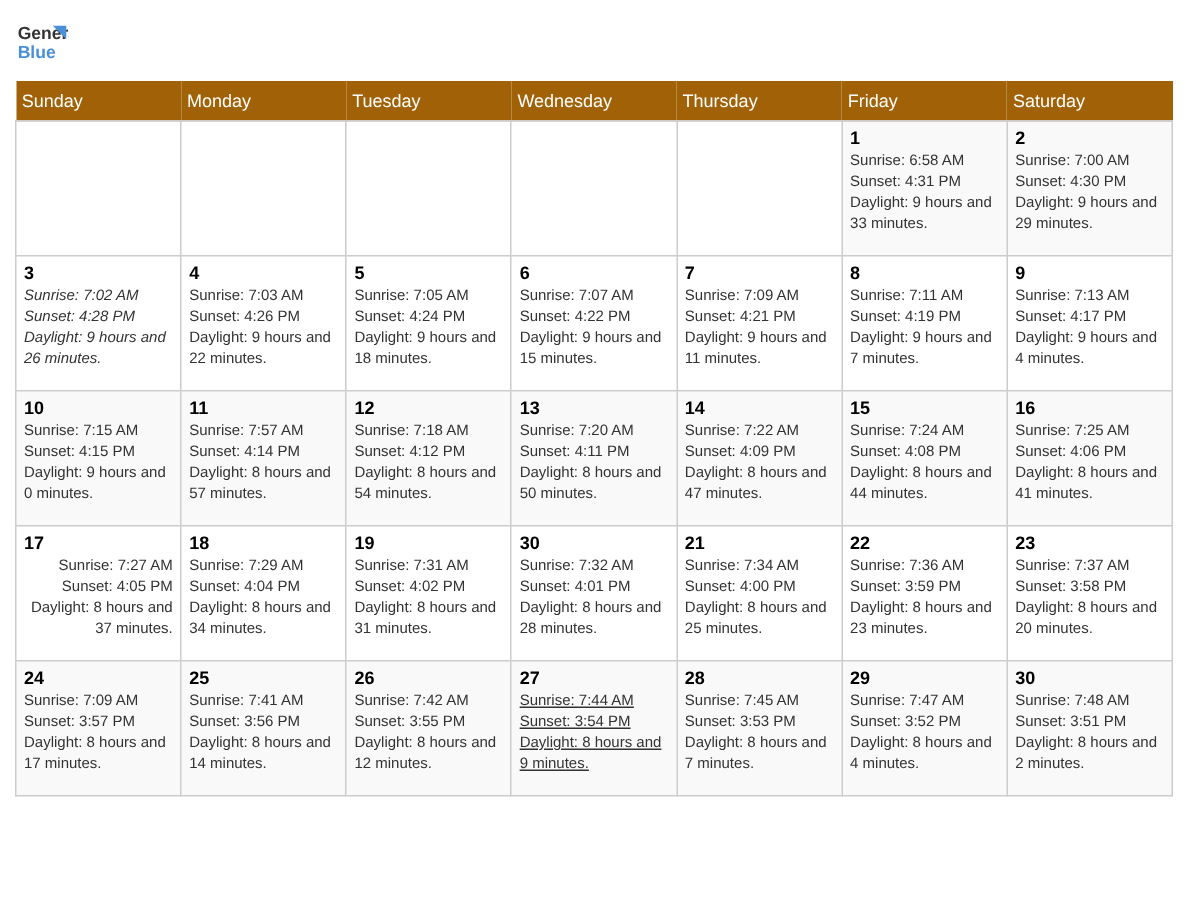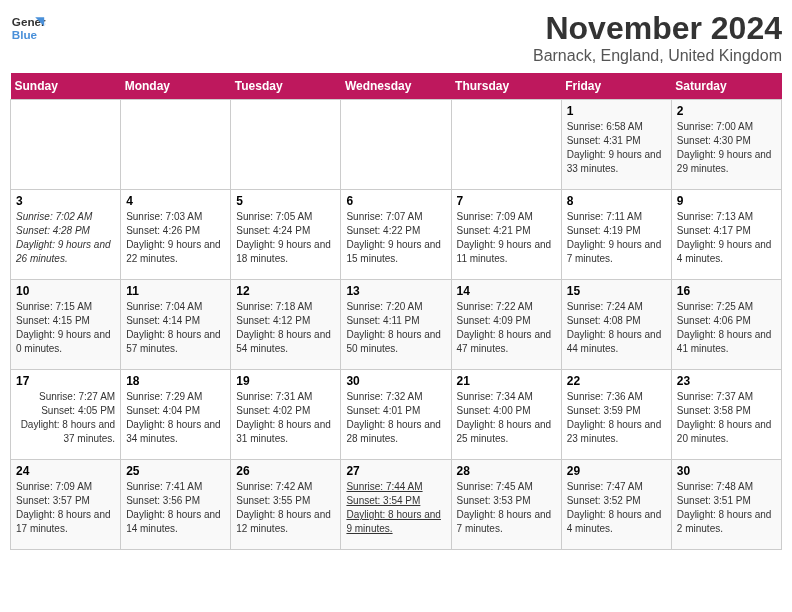--- a/index.html
+++ b/index.html
@@ -36,26 +36,26 @@
     .subtitle {
       font-size: 16px;
       color: #555;
     }
     table {
       width: 100%;
       border-collapse: collapse;
       font-size: 11px;
     }
     thead tr th {
-      background: #be185d;
+      background: #a16207;
       color: #fff;
       padding: 6px 4px;
       text-align: left;
       font-size: 12px;
-      font-weight: bold;
+      font-weight: normal;
     }
     tbody tr td {
       border: 1px solid #ccc;
       vertical-align: top;
       padding: 4px 5px;
       width: calc(100% / 7);
       min-height: 80px;
       height: 90px;
     }
     tbody tr:nth-child(odd) td {
@@ -81,24 +81,20 @@
 </head>
 <body>
 
 <div class="header-area">
   <div class="logo">
     <svg class="logo-icon" viewBox="0 0 40 40">
       <text x="2" y="18" font-size="13" font-weight="bold" fill="#333">General</text>
       <text x="2" y="32" font-size="13" font-weight="bold" fill="#4a90d9">Blue</text>
       <polygon points="28,8 38,8 38,18" fill="#4a90d9"></polygon>
     </svg>
-  </div>
-  <div class="title-area">
-    <div class="main-title">November 2024</div>
-    <div class="subtitle">Barnack, England, United Kingdom</div>
   </div>
 </div>
 
 <table>
   <thead>
     <tr>
       <th>Sunday</th>
       <th>Monday</th>
       <th>Tuesday</th>
       <th>Wednesday</th>
@@ -173,21 +169,21 @@
       </tr>
       <tr>
         <td>
           <div class="day-number">10</div>
           <div class="day-detail" style="white-space: pre-line;">Sunrise: 7:15 AM
 Sunset: 4:15 PM
 Daylight: 9 hours and 0 minutes.</div>
         </td>
         <td>
           <div class="day-number">11</div>
-          <div class="day-detail" style="white-space: pre-line;">Sunrise: 7:04 AM
+          <div class="day-detail" style="white-space: pre-line;">Sunrise: 7:57 AM
 Sunset: 4:14 PM
 Daylight: 8 hours and 57 minutes.</div>
         </td>
         <td>
           <div class="day-number">12</div>
           <div class="day-detail" style="white-space: pre-line;">Sunrise: 7:18 AM
 Sunset: 4:12 PM
 Daylight: 8 hours and 54 minutes.</div>
         </td>
         <td>

